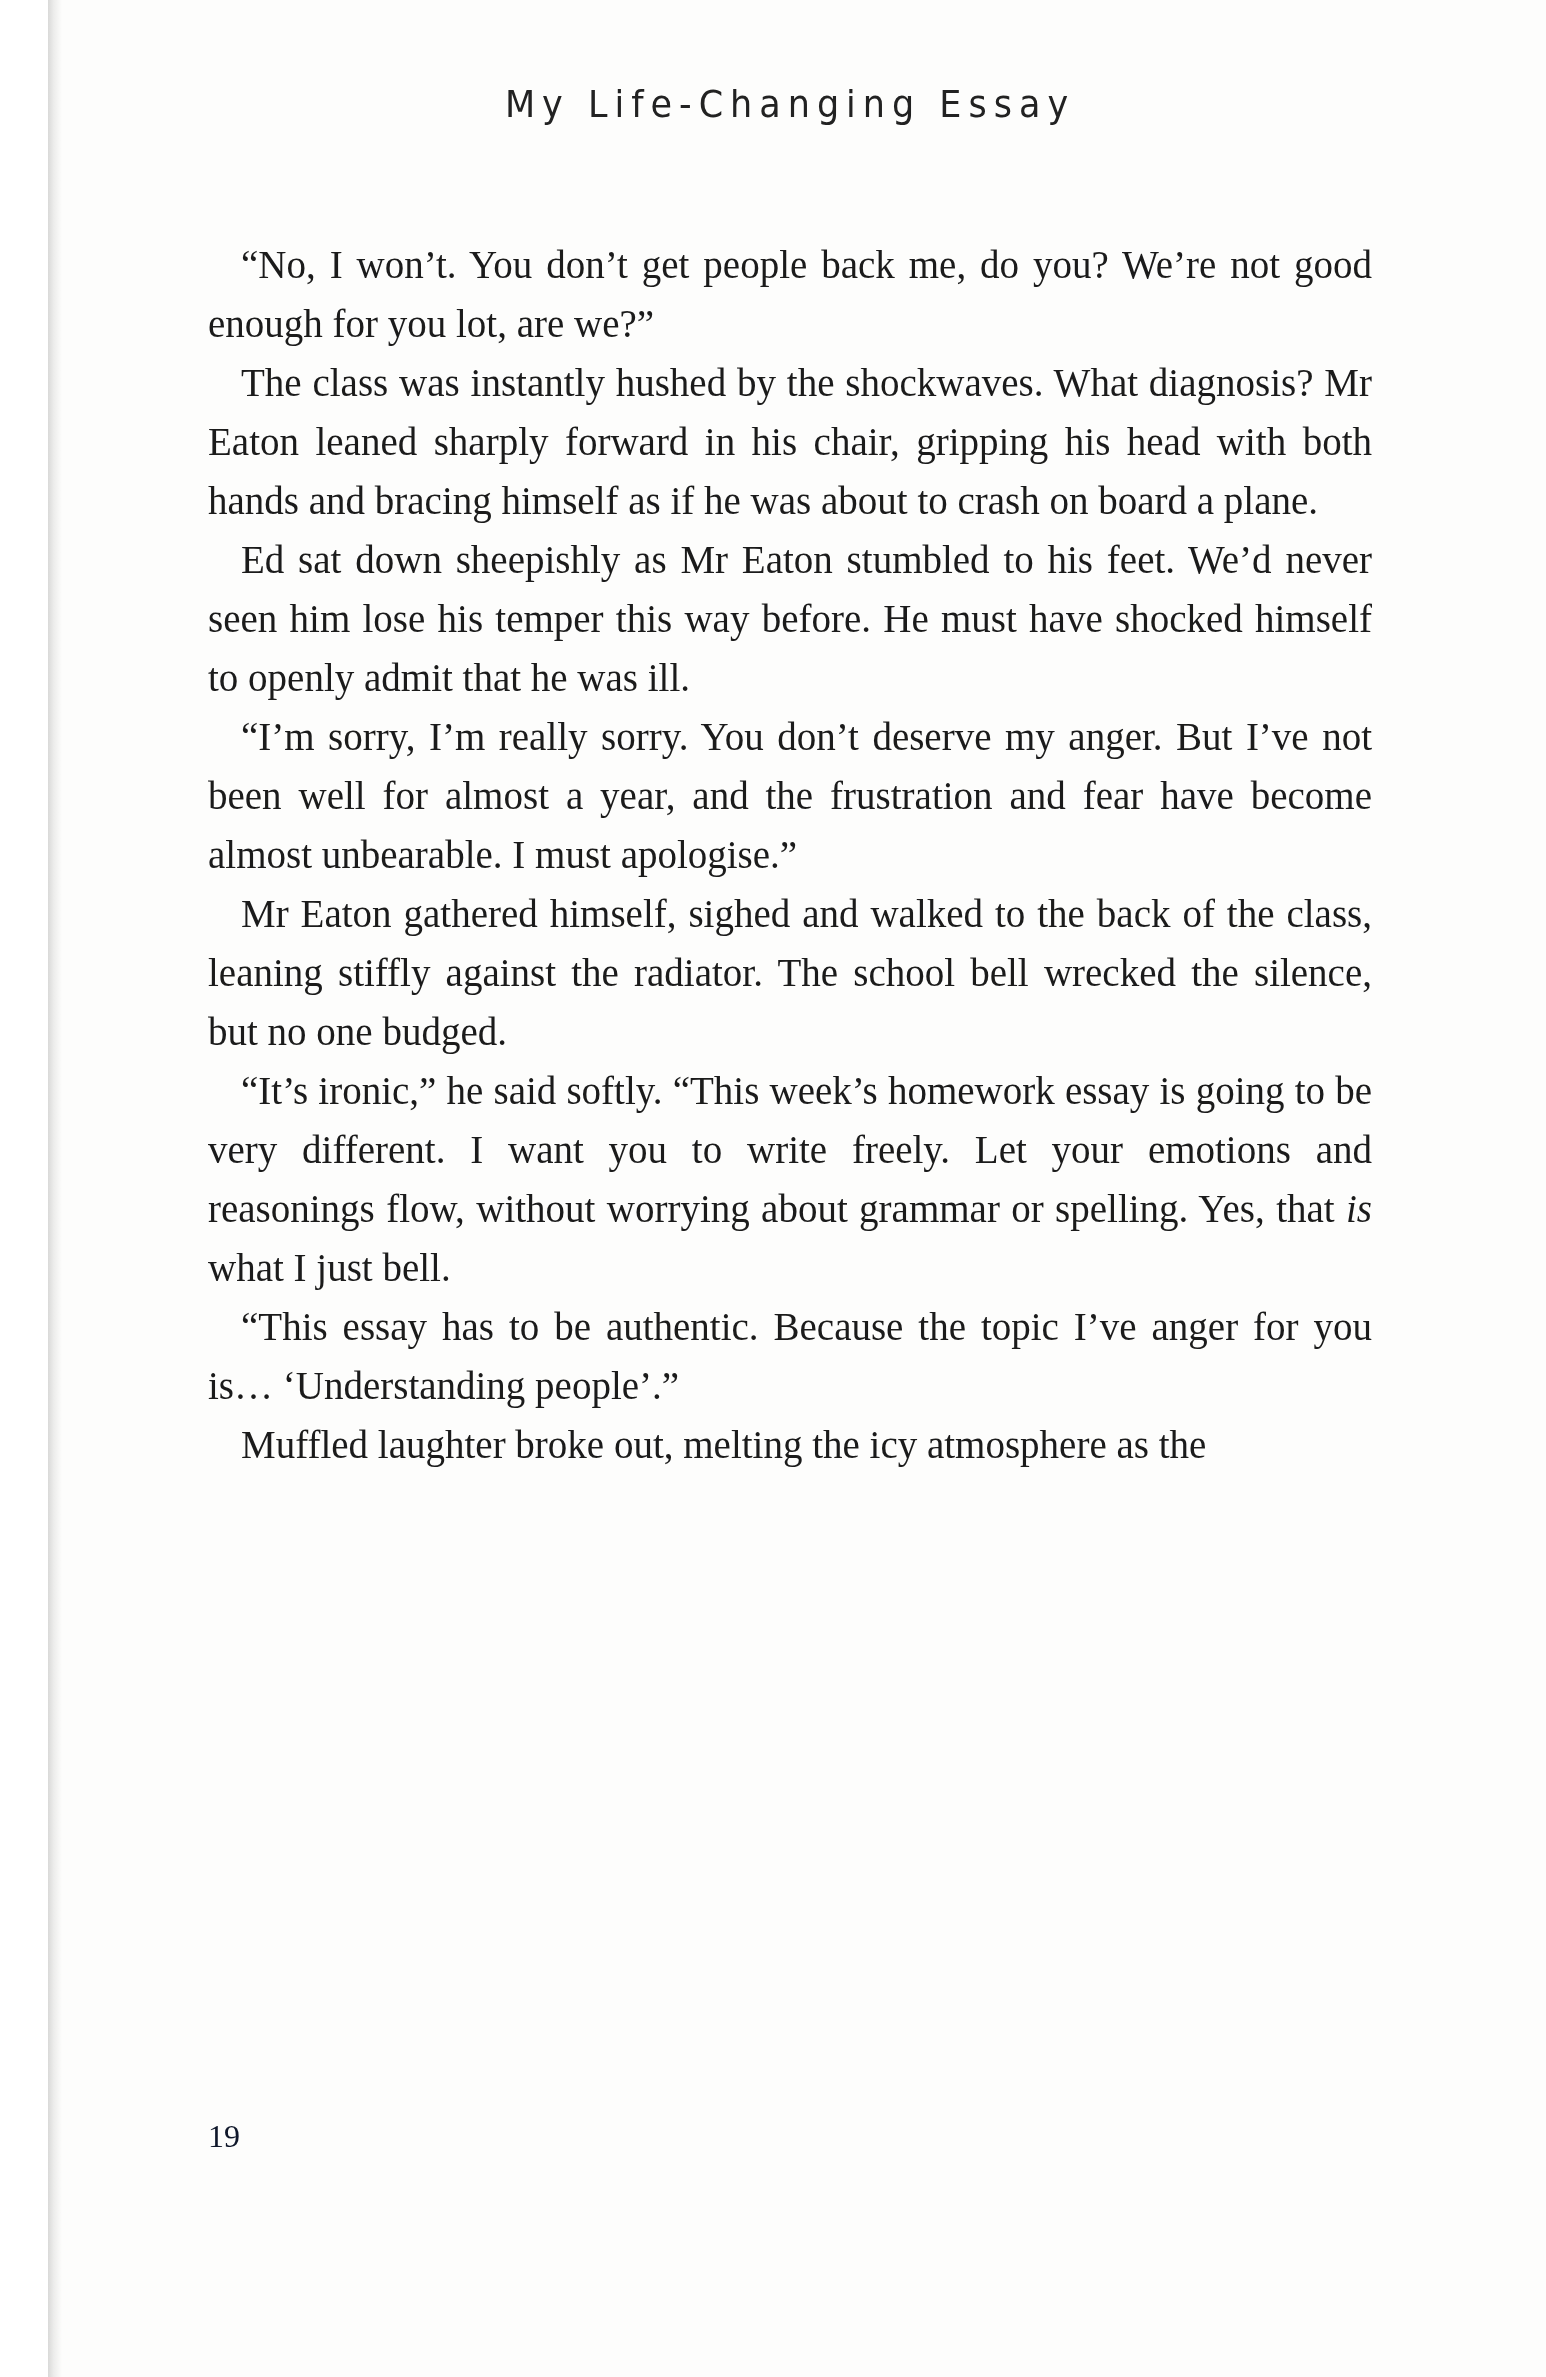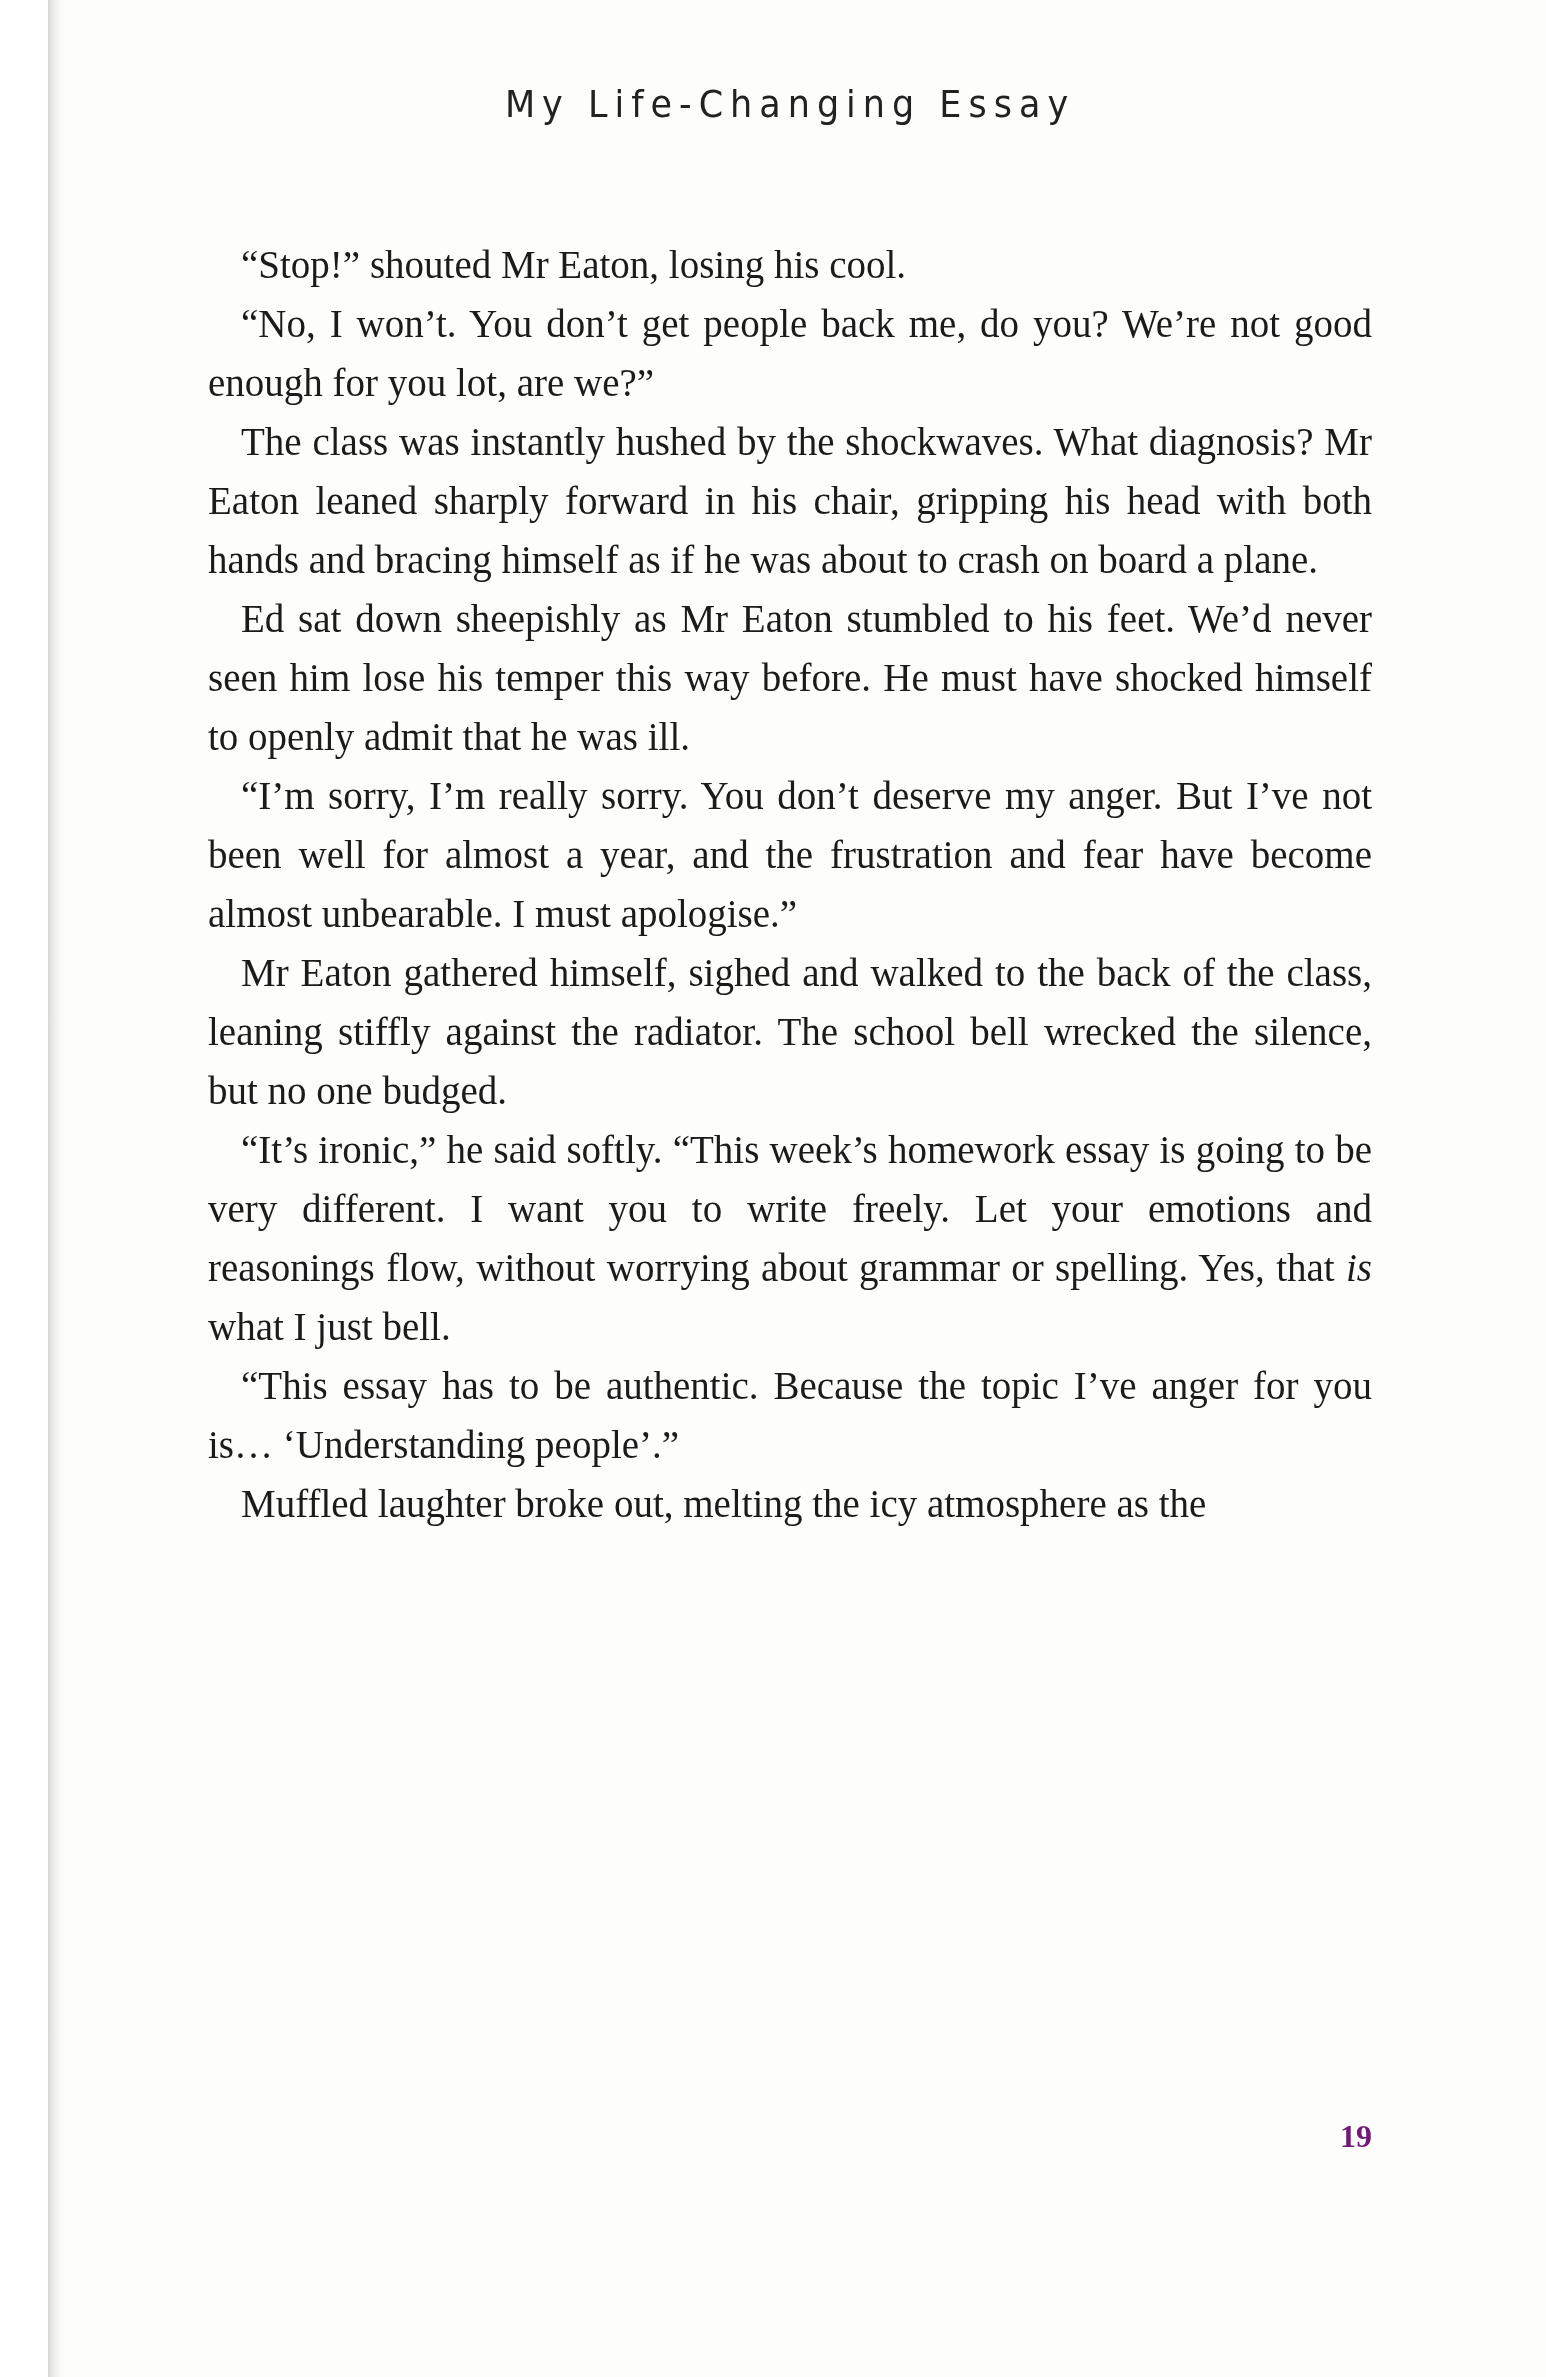--- a/index.html
+++ b/index.html
@@ -45,34 +45,32 @@
   .body-text p {
     margin: 0;
     text-indent: 33px;
   }
   .body-text em { font-style: italic; }
   .page-number {
     position: absolute;
     top: 2118px;
     left: 160px;
     width: 1164px;
-    text-align: right;
+    text-align: left;
     font-size: 32px;
-    color: #701a75;
-    font-weight: bold;
+    color: #0f172a;
   }
 </style>
 </head>
 <body>
 
 <div class="page">
   <div class="scan-edge"></div>
   <div class="running-header">My Life-Changing Essay</div>
   <div class="body-text">
-      <p><span>“Stop!” shouted Mr Eaton, losing his cool.</span></p>
       <p><span>“No, I won’t. You don’t get people back me, do you? We’re not good enough for you lot, are we?”</span></p>
       <p><span>The class was instantly hushed by the shockwaves. What diagnosis? Mr Eaton leaned sharply forward in his chair, gripping his head with both hands and bracing himself as if he was about to crash on board a plane.</span></p>
       <p><span>Ed sat down sheepishly as Mr Eaton stumbled to his feet. We’d never seen him lose his temper this way before. He must have shocked himself to openly admit that he was ill.</span></p>
       <p><span>“I’m sorry, I’m really sorry. You don’t deserve my anger. But I’ve not been well for almost a year, and the frustration and fear have become almost unbearable. I must apologise.”</span></p>
       <p><span>Mr Eaton gathered himself, sighed and walked to the back of the class, leaning stiffly against the radiator. The school bell wrecked the silence, but no one budged.</span></p>
       <p><span>“It’s ironic,” he said softly. “This week’s homework essay is going to be very different. I want you to write freely. Let your emotions and reasonings flow, without worrying about grammar or spelling. Yes, that </span><em>is</em><span> what I just bell.</span></p>
       <p><span>“This essay has to be authentic. Because the topic I’ve anger for you is… ‘Understanding people’.”</span></p>
       <p><span>Muffled laughter broke out, melting the icy atmosphere as the</span></p>
     </div>
   <div class="page-number">19</div>

